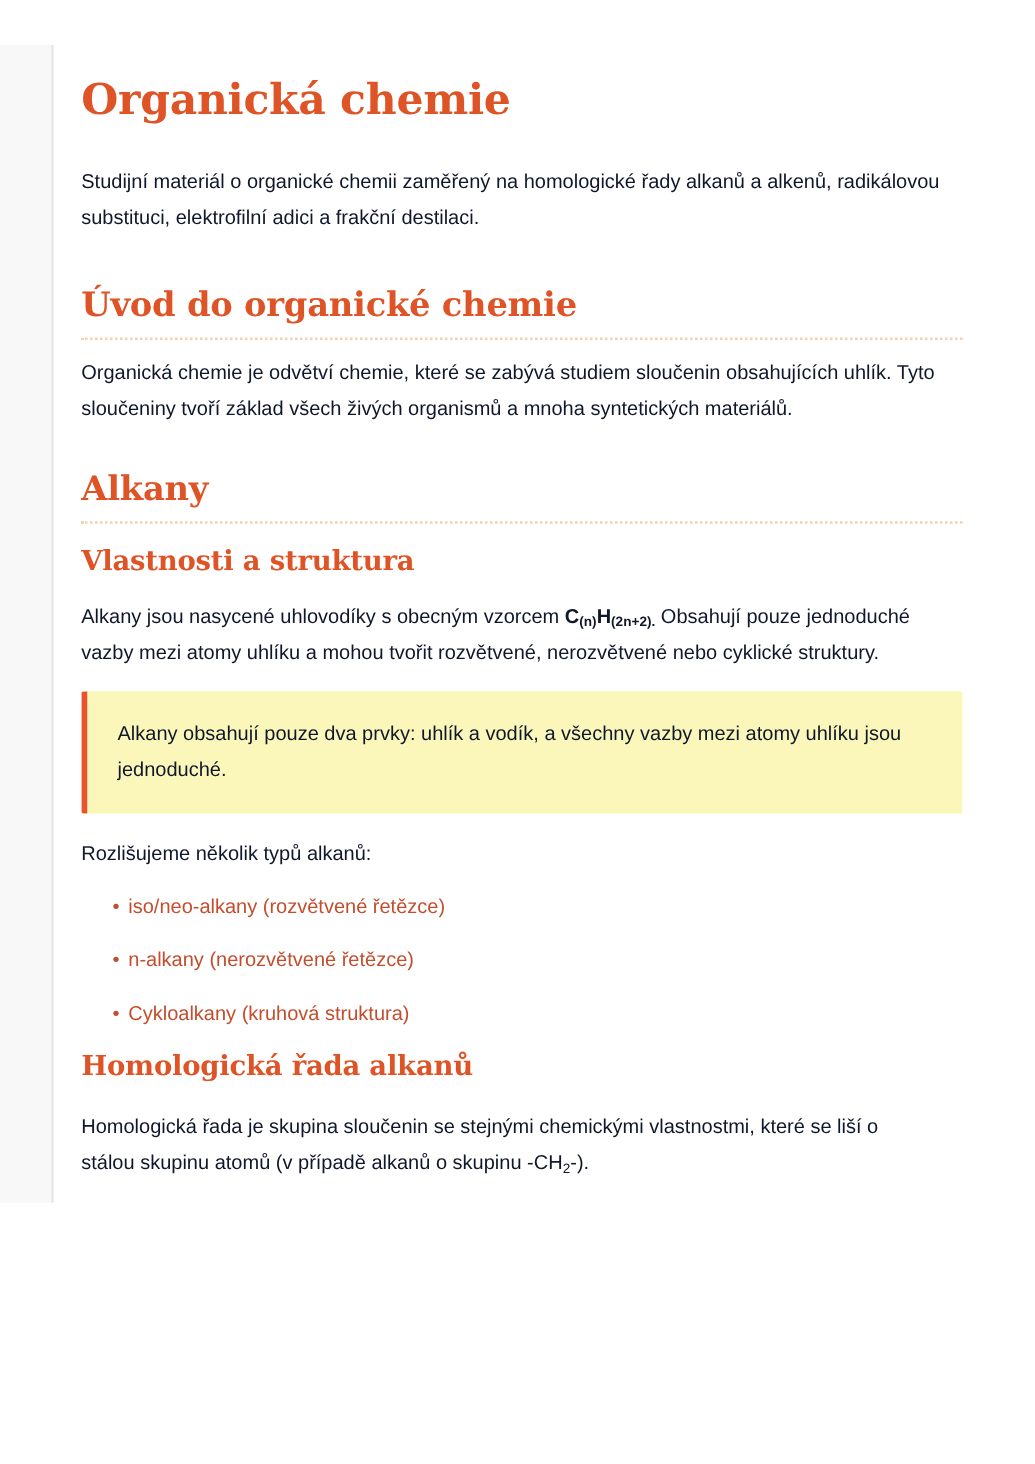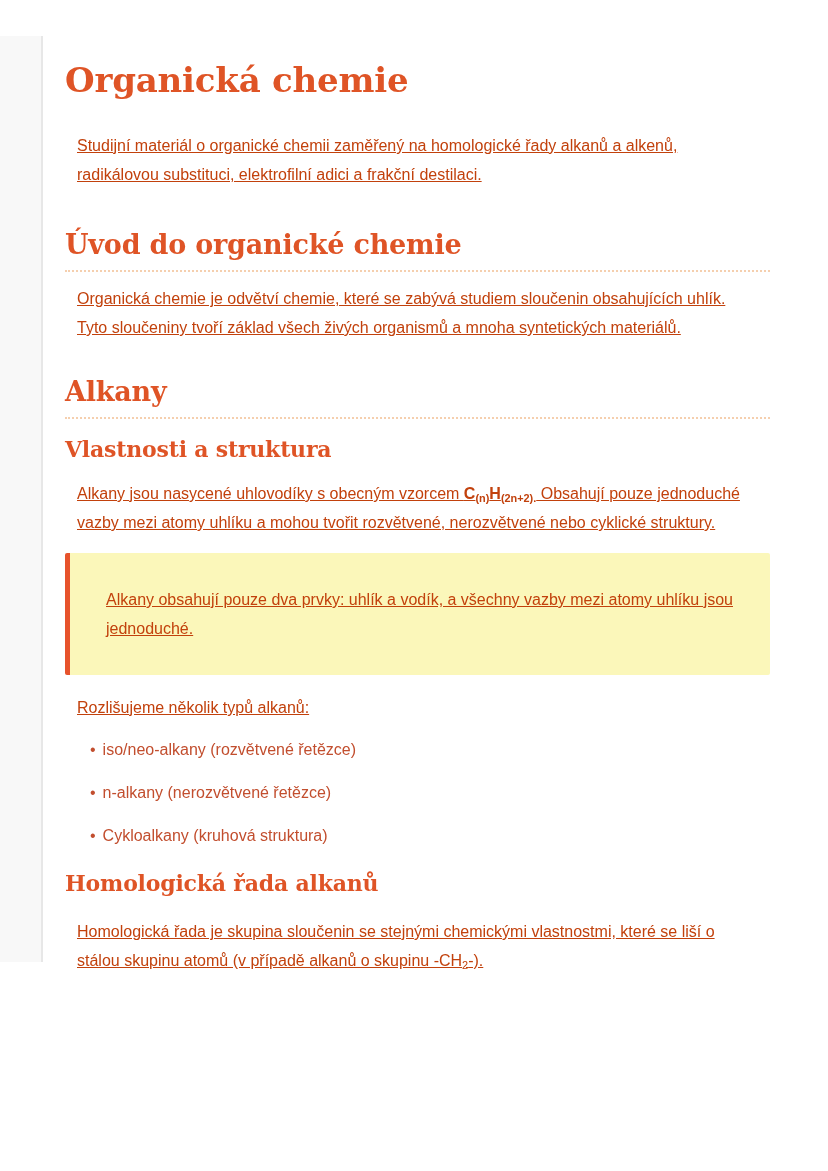--- a/index.html
+++ b/index.html
@@ -47,27 +47,26 @@
     padding-bottom: 8px;
     border-bottom: 2px dotted #f5cfae;
   }
   h2.alkany { margin-top: 33px; }
   h3 {
     font-size: 22px;
     line-height: 28px;
     margin-top: 16px;
     margin-bottom: 16px;
   }
-  h3.homologicka { margin-top: 19px; margin-bottom: 20px; }
+  h3.homologicka { margin-top: 13px; margin-bottom: 20px; }
   p {
     font-size: 16px;
     line-height: 29px;
-    color: #c2410c;
-    margin: 12px;
-    text-decoration: underline;
+    color: #0f172a;
+    margin: 0;
   }
   .p-intro { max-width: 712px; }
   .p-wide { max-width: 745px; }
   .p-vlastnosti { max-width: 680px; }
   .formula { font-weight: 700; }
   sub {
     font-size: 0.68em;
     font-weight: inherit;
     vertical-align: baseline;
     position: relative;

